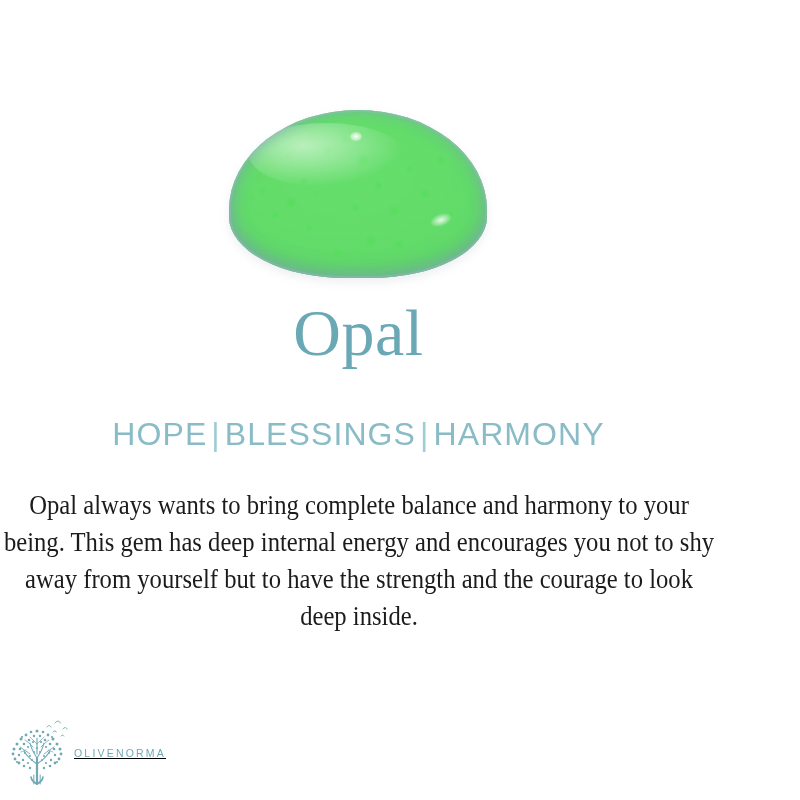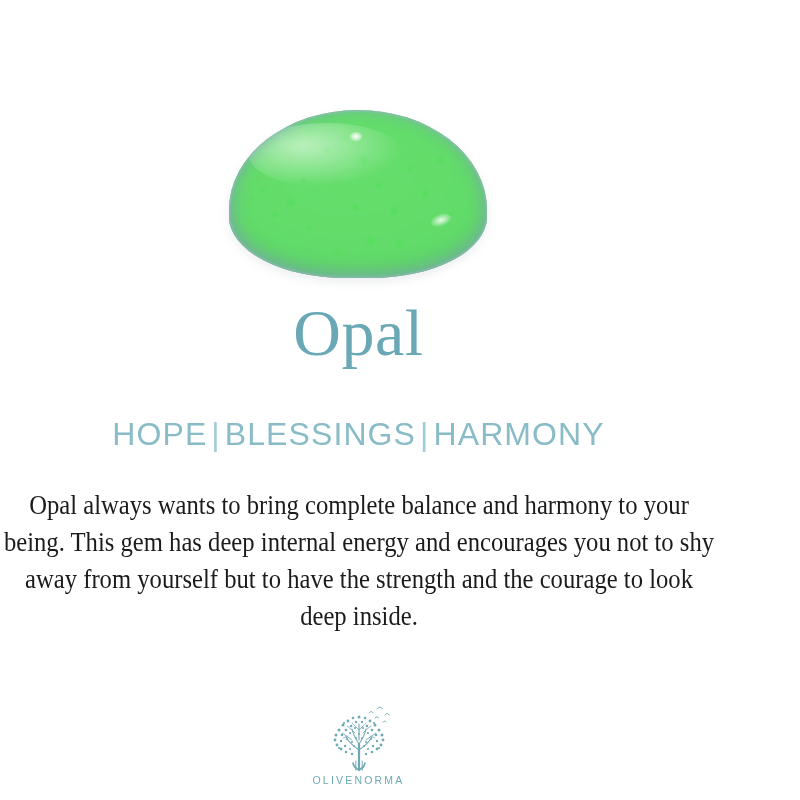--- a/index.html
+++ b/index.html
@@ -207,22 +207,23 @@
     transform-origin: center top;
   }
 
   
   .logo {
     position: absolute;
     left: 0;
     right: 0;
     bottom: 14px;
     display: flex;
-    flex-direction: column;
+    flex-direction: row;
     align-items: center;
+    text-decoration: underline;
   }
   .logo-mark { display: block; }
   .logo-word {
     font-family: "Liberation Sans", sans-serif;
     font-size: 10.5px;
     letter-spacing: 2.2px;
     color: #6fa9b4;
     margin-top: 2px;
     font-weight: 500;
   }

